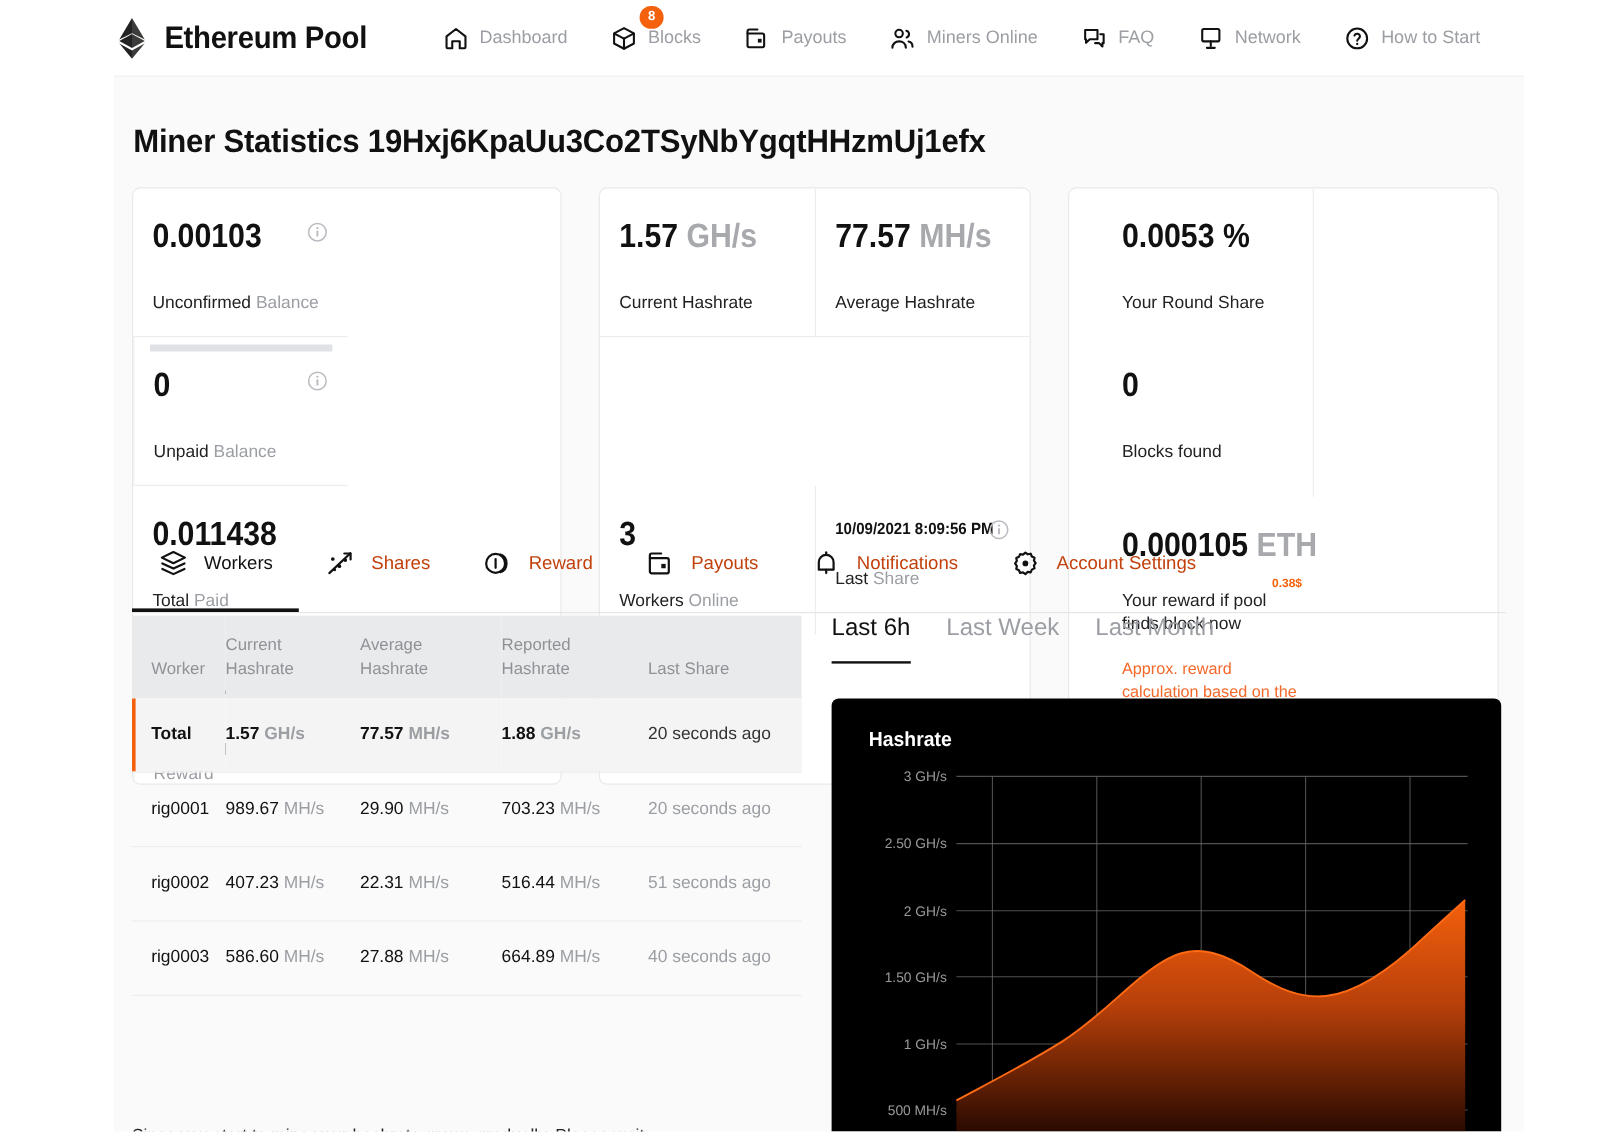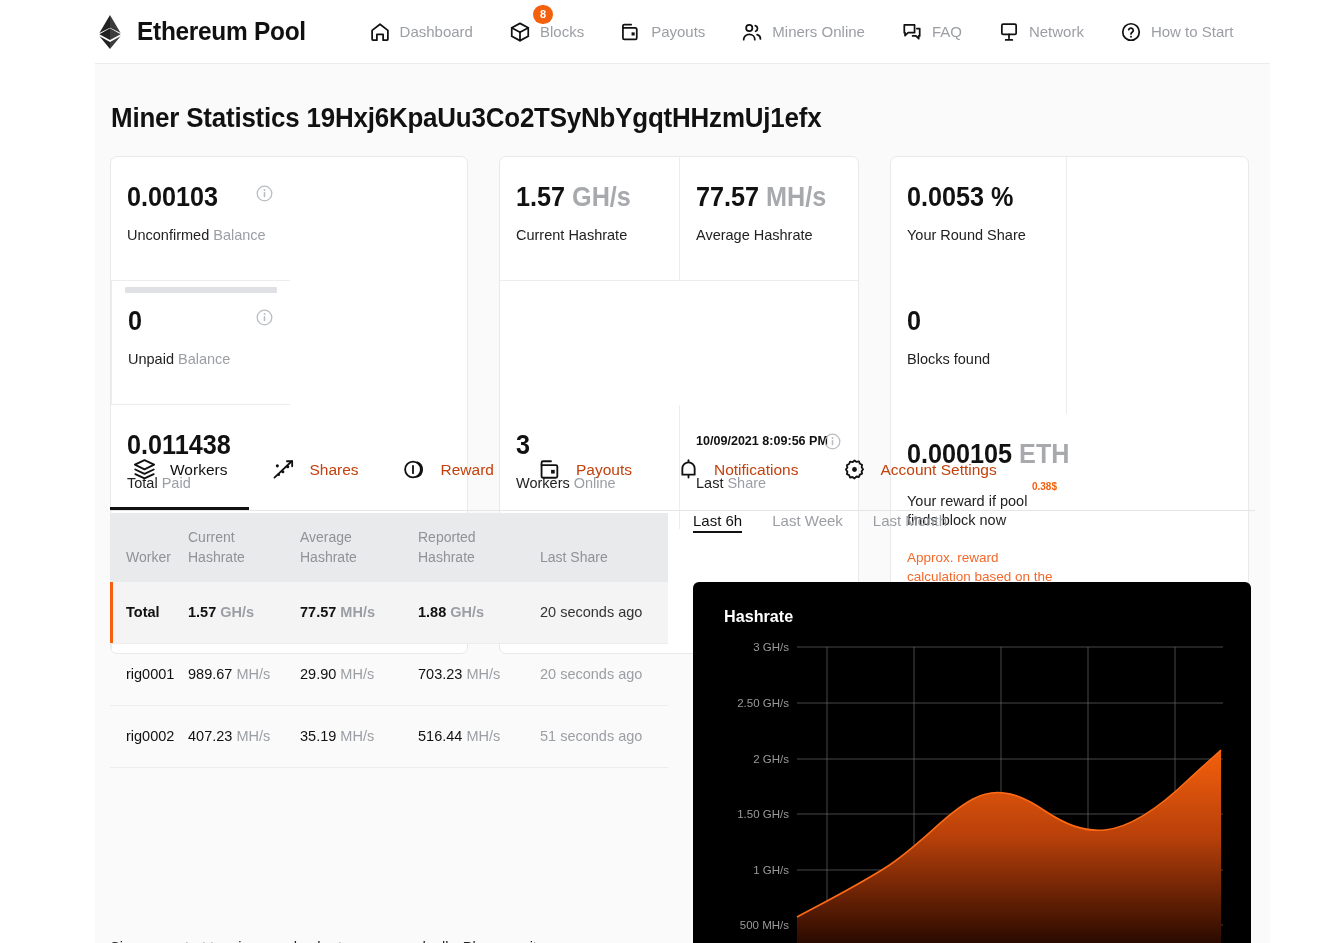--- a/index.html
+++ b/index.html
@@ -61,21 +61,21 @@
     display: flex; flex-wrap: wrap; overflow: hidden;
   }
   .cell { position: relative; padding: 26px 20px 18px 16px; }
   .cell .val {
     font-size: 28px; font-weight: bold; color: #111111; line-height: 1;
     white-space: nowrap; font-stretch: condensed;
     transform: scaleX(0.90); transform-origin: left center;
   }
   .cell .val .unit { color: #a7a9ad; }
   .cell .cap {
-    margin-top: 15px; font-size: 14.5px; color: #222222; line-height: 1.35;
+    margin-top: 33px; font-size: 14.5px; color: #222222; line-height: 1.35;
   }
   .cell .cap .dim { color: #9b9ea3; }
   .info-i {
     position: absolute; right: 17px; top: 28px;
     width: 17px; height: 17px; cursor: pointer;
   }
   .progress-strip {
     position: absolute; left: 13px; top: 6px; right: 13px; height: 6px;
     background: #dfe1e5; border-radius: 1px;
   }
@@ -97,21 +97,21 @@
   #card-hashrate .cell:nth-child(4) { border-left: 1px solid #ededed; }
   #card-hashrate .ts {
     font-size: 13.5px; font-weight: bold; color: #111111; line-height: 1;
     white-space: nowrap; font-stretch: condensed;
     transform: scaleX(0.93); transform-origin: left center;
     padding-top: 3px;
   }
   #card-hashrate .ts-cap { margin-top: 26px; }
 
   
-  #card-round { width: 359px; }
+  #card-round { width: 359px; padding-left: 28px; }
   #card-round .col-left { width: 176px; border-right: 1px solid #ededed; }
   #card-round .col-right { width: 182px; }
   #card-round .col-left .cell { width: 176px; height: 124px; }
   #card-round .reward-cell { padding: 26px 16px 18px 16px; }
   .usd { margin-top: 13px; font-size: 10px; font-weight: bold; color: #f4600c; text-align: right; }
   .reward-note { font-size: 14.5px; color: #222222; line-height: 1.32; }
   .reward-approx {
     margin-top: 17px; font-size: 13.5px; color: #f4682a; line-height: 1.45;
   }
 
@@ -157,21 +157,21 @@
   tr.total-row .last { font-weight: normal; color: #333333; }
   td .dim { color: #9b9ea3; }
   td.last-share { color: #333333; }
   tbody tr:not(.total-row) td.last-share { color: #9b9ea3; }
 
   .notes { position: absolute; left: 15px; top: 872px; width: 560px; }
   .notes p { font-size: 14.5px; color: #222222; line-height: 1.55; margin-bottom: 14px; }
 
   
   .chart-tabs { position: absolute; left: 598px; top: 448px; display: flex; gap: 30px; }
-  .ctab { position: relative; font-size: 15px; color: #9b9ea3; cursor: pointer; padding-bottom: 4px; text-align: center; }
+  .ctab { position: relative; font-size: 20px; color: #9b9ea3; cursor: pointer; padding-bottom: 18px; text-align: center; }
   .ctab.active { color: #111111; }
   .ctab.active::after {
     content: ""; position: absolute; left: 0; right: 0; bottom: 0;
     height: 2px; background: #111111;
   }
   .chart-panel {
     position: absolute; left: 598px; top: 518px; width: 558px; height: 361px;
     background: #000000; border-radius: 6px 6px 0 0; overflow: hidden;
   }
   .chart-title {
@@ -492,30 +492,46 @@
             <td class="last-share">20 seconds ago</td>
           </tr>
 
           <tr>
             <td>rig0002</td>
             <td>
               <span>407.23</span>
               <span class="dim">MH/s</span>
             </td>
             <td>
-              <span>35.19</span>
+              <span>22.31</span>
               <span class="dim">MH/s</span>
             </td>
             <td>
               <span>516.44</span>
               <span class="dim">MH/s</span>
             </td>
             <td class="last-share">51 seconds ago</td>
           </tr>
 
+          <tr>
+            <td>rig0003</td>
+            <td>
+              <span>586.60</span>
+              <span class="dim">MH/s</span>
+            </td>
+            <td>
+              <span>27.88</span>
+              <span class="dim">MH/s</span>
+            </td>
+            <td>
+              <span>664.89</span>
+              <span class="dim">MH/s</span>
+            </td>
+            <td class="last-share">40 seconds ago</td>
+          </tr>
 
         </tbody>
       </table>
     </div>
 
     <div class="notes">
       <p>Since you start to mine your hashrate grows gradually. Please wait.</p>
 
     </div>
 

